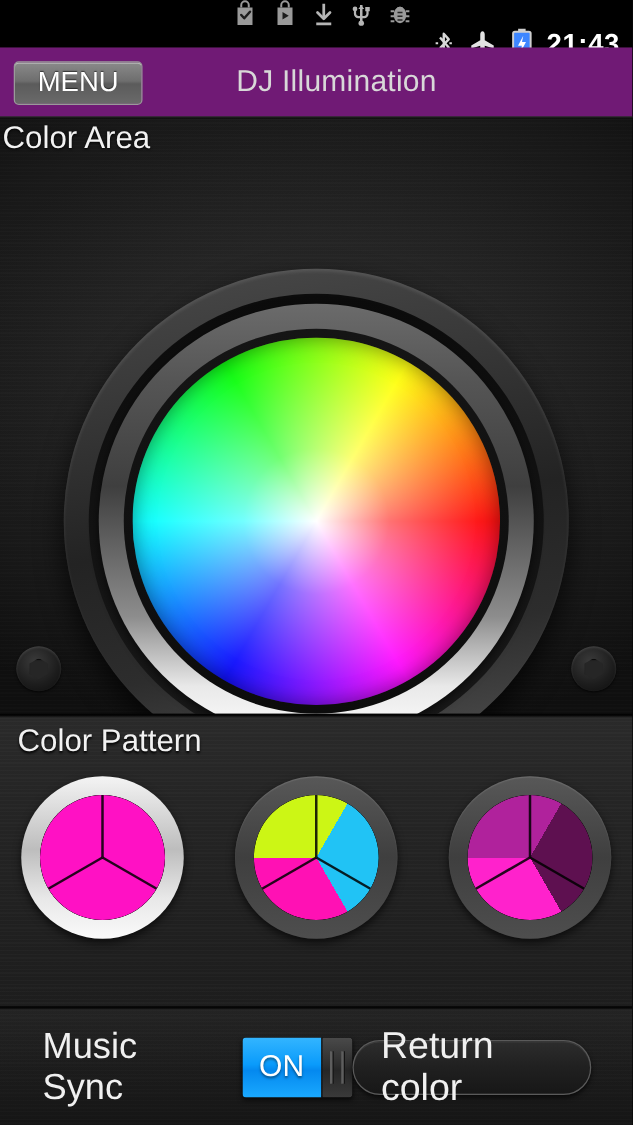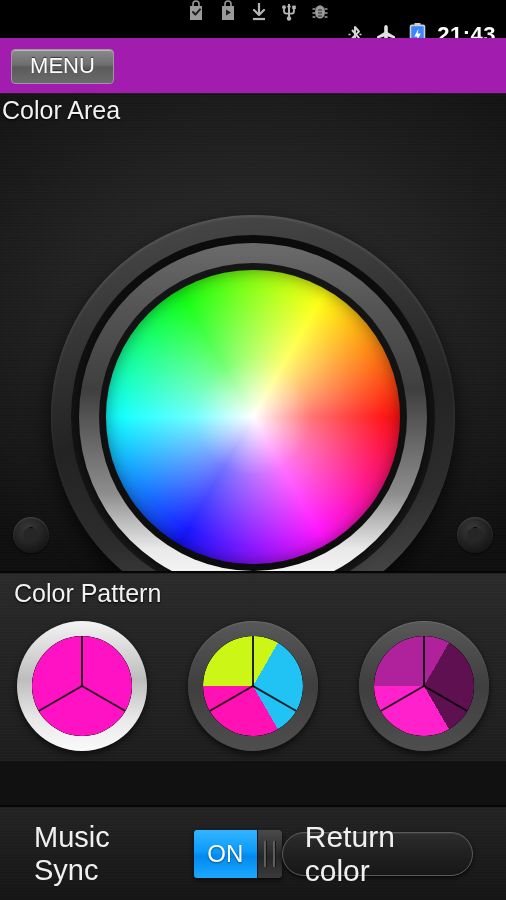--- a/index.html
+++ b/index.html
@@ -27,21 +27,21 @@
   .sb-ico { display:block; }
   .sb-clock {
     color:#fff; font-size:22px; font-weight:bold;
     letter-spacing:0.5px; line-height:1;
   }
 
   
   .titlebar {
     position:absolute; top:38px; left:0;
     width:506px; height:56px;
-    background:#a21caf;
+    background:#701a75;
     display:flex; align-items:center;gap:32px;
   }
   .menu-btn {
     margin-left:11px;
     width:103px; height:35px;
     border-radius:4px;
     background:linear-gradient(#8a8a8a,#6e6e6e 45%,#5b5b5b 52%,#6a6a6a);
     border:1px solid #9a9a9a;
     box-shadow:inset 0 1px 0 #b9b9b9;
     color:#fff;
@@ -140,21 +140,21 @@
   .screw-r { right:13px; bottom:18px; }
 
   .divider {
     position:absolute; left:0; width:506px; height:3px;
     background:linear-gradient(#000,#090909 50%,#2a2a2a);
   }
 
   
   .panel-pattern {
     position:absolute; top:574px; left:0;
-    width:506px; height:187px;
+    width:506px; height:233px;
     background:
       repeating-linear-gradient(to bottom, rgba(255,255,255,0.014) 0 1px, rgba(0,0,0,0.03) 1px 3px),
       linear-gradient(#2b2b2b 0%, #262626 28%, #1e1e1e 100%);
     overflow:hidden;
     padding-left:46px;
   }
   .label-pattern {
     position:absolute; left:14px; top:5px;
     color:#f2f2f2; font-size:25px;
     text-shadow:0 1px 2px #000;
@@ -297,20 +297,21 @@
         <rect x="5.5" y="1" width="6" height="2.4" fill="#cfcfcf"></rect>
         <rect x="1.5" y="3.4" width="14" height="21.2" rx="1.4" fill="#3d86ff" stroke="#cfcfcf" stroke-width="1.6"></rect>
         <path d="M9.6 6.5L5.4 14.6h3.1l-1.3 5.6 4.6-8.6H8.6z" fill="#ffffff"></path>
       </svg>
       <div class="sb-clock">21:43</div>
     </div>
   </div>
 
   <div class="titlebar">
     <div class="menu-btn">MENU</div>
+    <div class="app-title">DJ Illumination</div>
   </div>
   <div class="title-underline"></div>
 
   <div class="panel-colorarea">
     <div class="label-colorarea">Color Area</div>
 
     <div class="knob-wrap">
       <div class="knob-outer"></div>
       <div class="knob-gap"></div>
       <div class="knob-bezel"></div>

